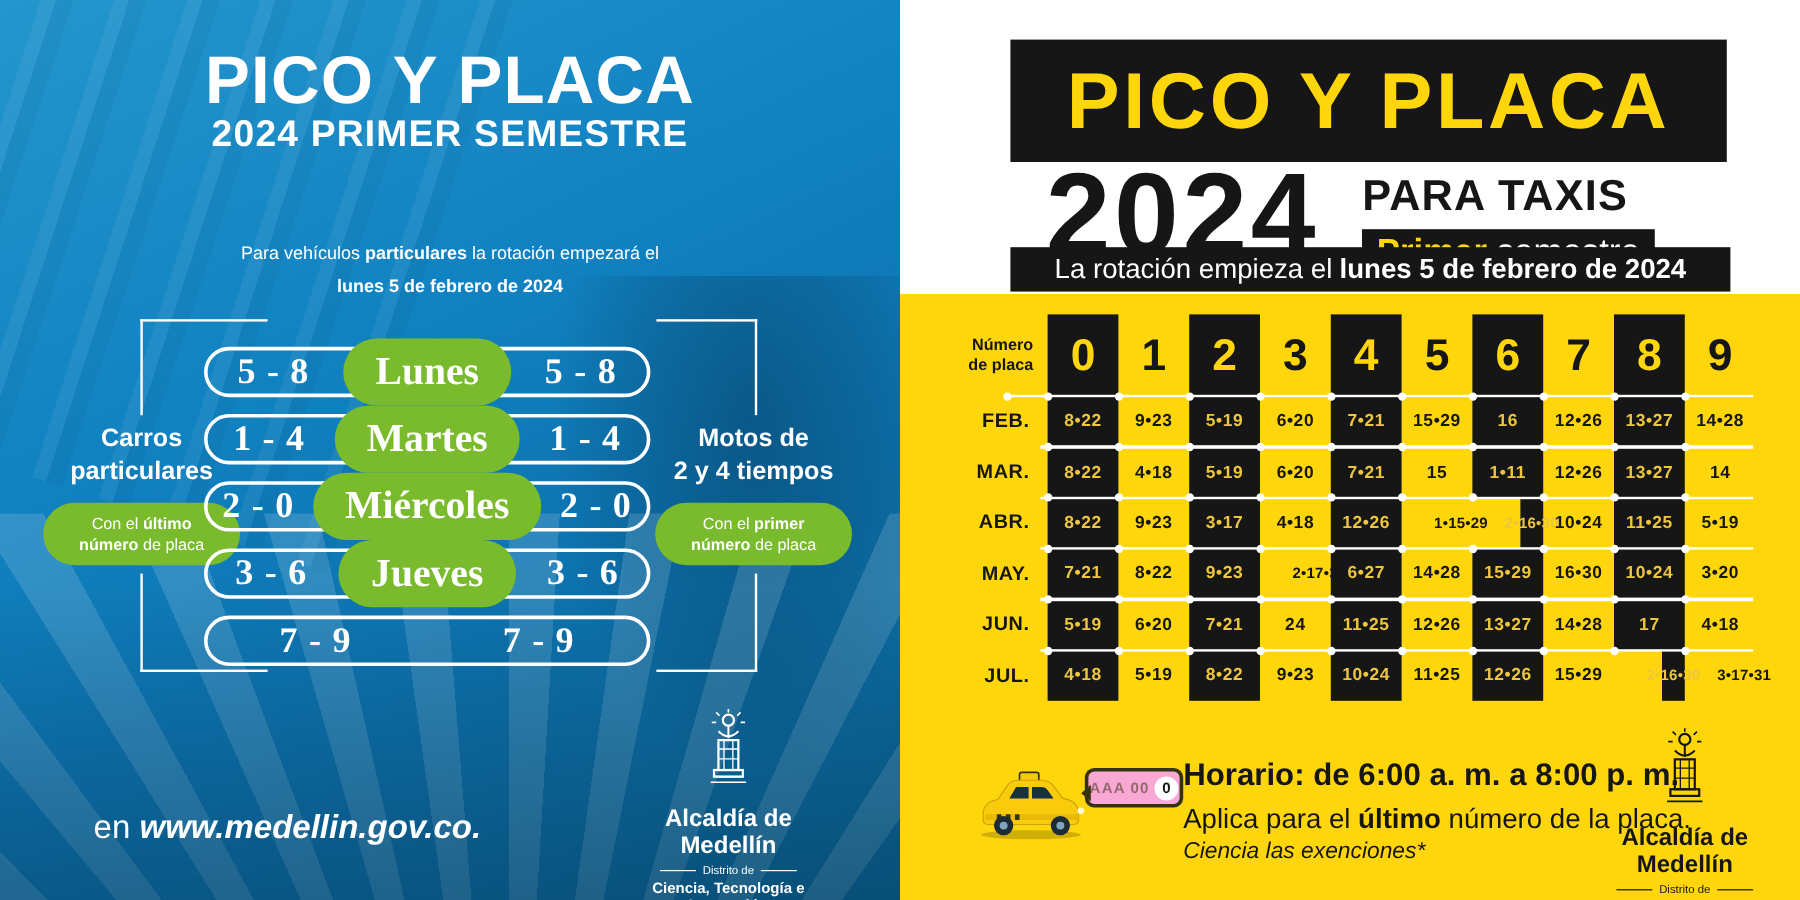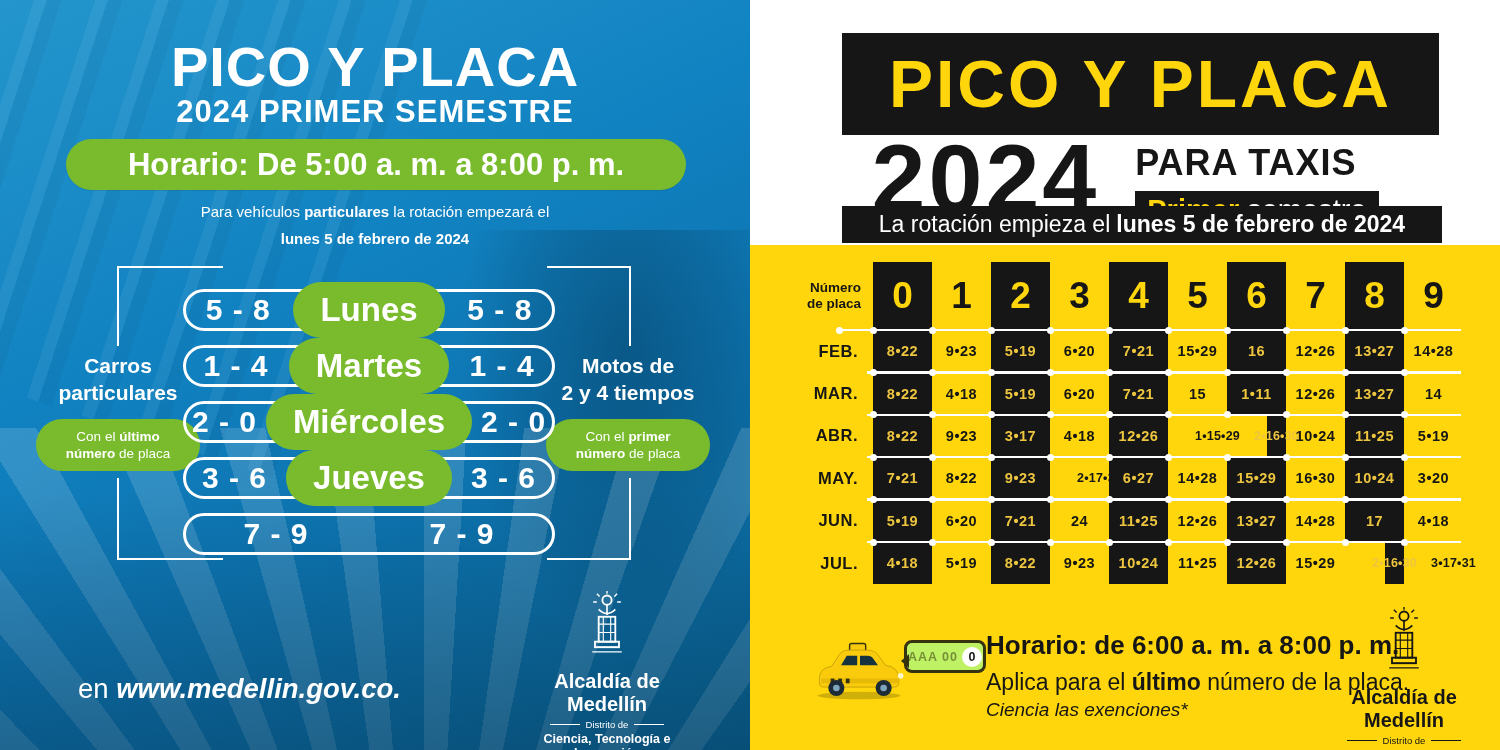--- a/index.html
+++ b/index.html
@@ -23,21 +23,21 @@
     font-size:56px; font-weight:800; letter-spacing:1px; }
   .l-subtitle { position:absolute; left:0; top:94px; width:100%; text-align:center; color:#fff;
     font-size:31px; font-weight:800; letter-spacing:1px; }
   .l-horario { position:absolute; left:66px; top:139px; width:620px; height:51px; background:var(--green);
     border-radius:28px; display:flex; align-items:center; justify-content:center;
     color:#fff; font-size:31px; font-weight:800; box-shadow:0 1px 0 rgba(0,0,0,.08); }
   .l-intro { position:absolute; left:0; top:198px; width:100%; text-align:center; color:#fff;
     font-size:15px; line-height:27px; font-weight:400; }
   .l-intro b { font-weight:800; }
 
-  .day-rows { position:absolute; left:183px; top:282px; width:372px; }
+  .day-rows { position:absolute; left:170px; top:282px; width:372px;font-family:Liberation Serif, serif; }
   .day-row { position:relative; height:56px; display:flex; align-items:center; }
   .day-outline { position:absolute; left:0; right:0; top:7px; bottom:7px;
     border:3px solid #fff; border-radius:24px; }
   .day-num { flex:1; text-align:center; color:#fff; font-size:30px; font-weight:800; z-index:1; letter-spacing:1px; }
   .day-pill { background:var(--green); height:56px; border-radius:29px; padding:0 27px; z-index:1;
     display:flex; align-items:center; justify-content:center; color:#fff; font-size:33px; font-weight:800; }
 
   .bkt { position:absolute; }
   .bkt-lt { left:117px; top:266px; width:106px; height:80px; border-top:2.5px solid #fff; border-left:2.5px solid #fff; }
   .bkt-lb { left:117px; top:478px; width:106px; height:82px; border-bottom:2.5px solid #fff; border-left:2.5px solid #fff; }
@@ -93,21 +93,21 @@
   .tt-head.on-black { color:var(--yellow); }
   .tt-month { justify-content:flex-end; padding-right:15px; font-size:16.5px; font-weight:800; letter-spacing:.5px; }
   .tt-val { font-size:14.5px; font-weight:800; letter-spacing:.5px; }
   .tt-val.small { font-size:12.5px; letter-spacing:.2px;margin-left:40px; }
   .tt-val.on-black { color:#EDC53F; }
   .tt-sep { position:absolute; height:2.4px; background:#fff; right:2px; z-index:2; }
   .tt-dot { position:absolute; width:7px; height:7px; border-radius:50%; background:#fff; z-index:3; }
 
   
   .taxi-icon { position:absolute; left:58px; top:640px; width:104px; height:62px; }
-  .plate { position:absolute; left:154px; top:640px; width:82px; height:33px; background:#bef264;
+  .plate { position:absolute; left:154px; top:640px; width:82px; height:33px; background:#f9a8d4;
     border:3px solid #35320f; border-radius:8px; display:flex; align-items:center; justify-content:center; gap:4px; }
   .plate::before { content:""; position:absolute; left:-13px; bottom:2px; border:7px solid transparent;
     border-right:8px solid #35320f; }
   .plate-text { font-size:12.5px; font-weight:800; letter-spacing:1px; color:rgba(45,42,8,.5); filter:blur(.6px); }
   .plate-circle { width:20px; height:20px; border-radius:50%; background:#fff; display:flex; align-items:center;
     justify-content:center; font-size:12.5px; font-weight:800; color:var(--ink); }
   .hours-block { position:absolute; left:236px; top:630px; width:470px; color:var(--ink); }
   .hours-title { font-size:26px; font-weight:800; }
   .hours-applies { font-size:23px; margin-top:8px; }
   .hours-applies b { font-weight:800; }
@@ -123,23 +123,20 @@
 
   <section class="left-panel">
     <div class="beams"></div>
     <div class="arch"></div>
     <div class="crosswalk"></div>
     <div class="shade-bottom"></div>
 
     <h1 class="l-title">PICO Y PLACA</h1>
     <h2 class="l-subtitle">2024 PRIMER SEMESTRE</h2>
 
-    <div class="l-horario">
-      <span>Horario: De 5:00 a. m. a 8:00 p. m.</span>
-    </div>
 
     <p class="l-intro">
       <span>Para vehículos </span><b>particulares</b><span> la rotación empezará el</span><br>
       <b>lunes 5 de febrero de 2024</b>
     </p>
 
     <div class="bkt bkt-lt"></div>
     <div class="bkt bkt-lb"></div>
     <div class="bkt bkt-rt"></div>
     <div class="bkt bkt-rb"></div>

